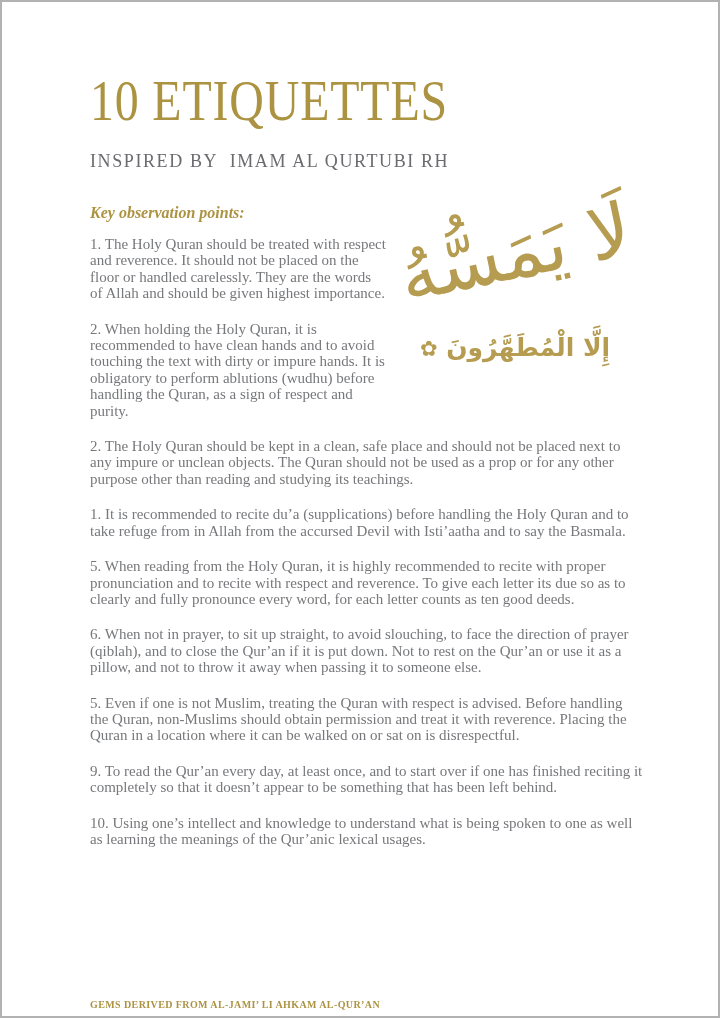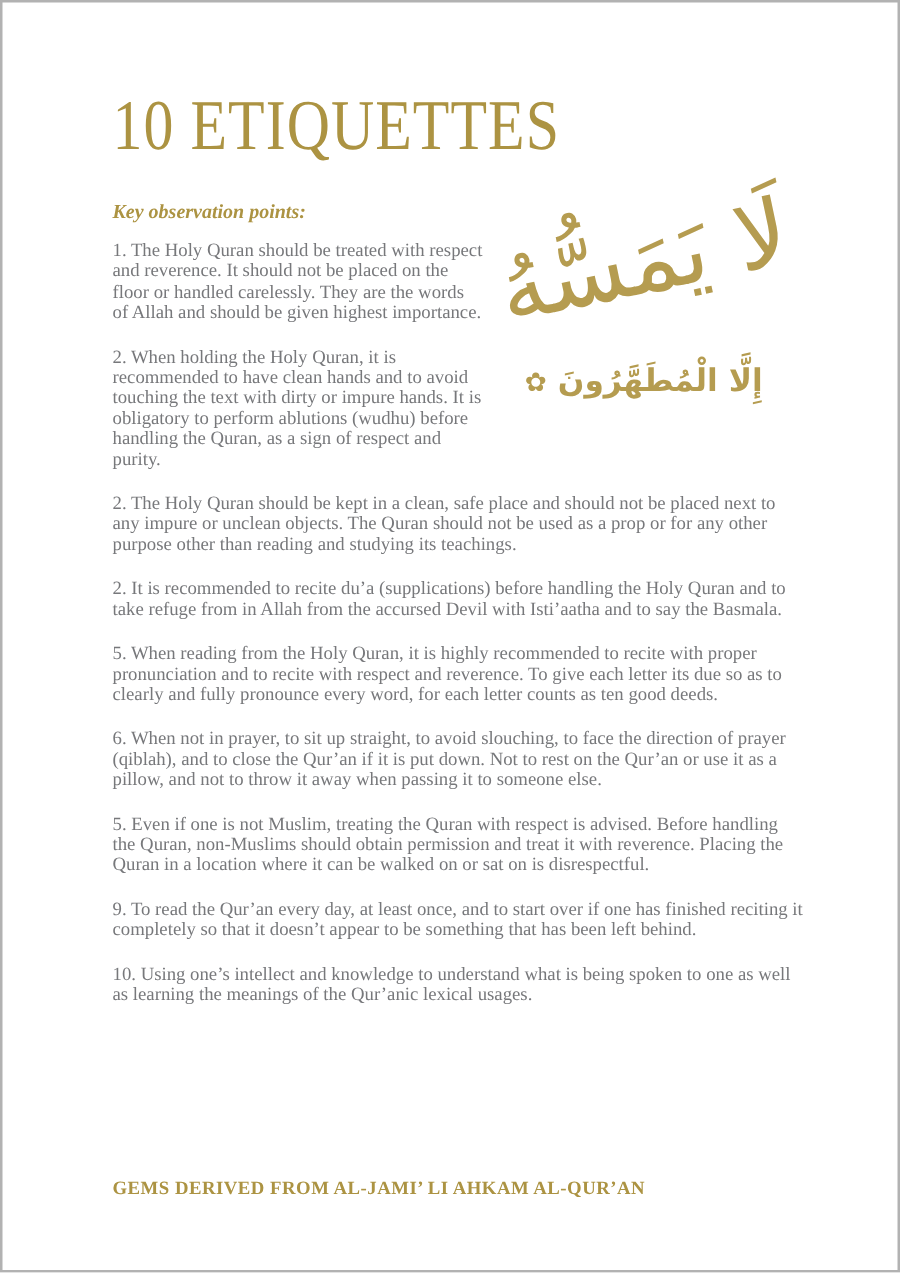--- a/index.html
+++ b/index.html
@@ -74,55 +74,56 @@
     font-size: 25px;
     font-weight: bold;
     margin-top: 40px;
     white-space: nowrap;
   }
   .ornament { font-size: 21px; vertical-align: baseline; }
 
   .footer-credit {
     position: absolute;
     left: 88px;
-    top: 941px;
-    font-size: 15px;
+    top: 997px;
+    font-size: 10px;
     font-weight: bold;
     letter-spacing: 0.4px;
     color: var(--gold, #ac9342);
   }
 </style>
 </head>
 <body>
 
 <div class="page">
   <div class="content">
 
     <h1 class="title">10 ETIQUETTES</h1>
 
+    <h2 class="subtitle">INSPIRED BY  IMAM AL QURTUBI RH</h2>
 
     <div class="columns">
       <div class="left-col">
         <p class="key-heading">Key observation points:</p>
         <p class="point">1. The Holy Quran should be treated with respect and reverence. It should not be placed on the floor or handled carelessly. They are the words of Allah and should be given highest importance.</p>
         <p class="point">2. When holding the Holy Quran, it is recommended to have clean hands and to avoid touching the text with dirty or impure hands. It is obligatory to perform ablutions (wudhu) before handling the Quran, as a sign of respect and purity.</p>
       </div>
       <div class="right-col">
         <div class="calligraphy">
           <div class="calli-main">لَا يَمَسُّهُ</div>
           <div class="calli-sub">
             <span>إِلَّا الْمُطَهَّرُونَ</span>
             <span class="ornament">✿</span>
           </div>
         </div>
       </div>
     </div>
 
     <p class="point">2. The Holy Quran should be kept in a clean, safe place and should not be placed next to any impure or unclean objects. The Quran should not be used as a prop or for any other purpose other than reading and studying its teachings.</p>
-    <p class="point">2. It is recommended to recite du’a (supplications) before handling the Holy Quran and to take refuge from in Allah from the accursed Devil with Isti’aatha and to say the Basmala.</p>
+    <p class="point">1. It is recommended to recite du’a (supplications) before handling the Holy Quran and to take refuge from in Allah from the accursed Devil with Isti’aatha and to say the Basmala.</p>
     <p class="point">5. When reading from the Holy Quran, it is highly recommended to recite with proper pronunciation and to recite with respect and reverence. To give each letter its due so as to clearly and fully pronounce every word, for each letter counts as ten good deeds.</p>
     <p class="point">6. When not in prayer, to sit up straight, to avoid slouching, to face the direction of prayer (qiblah), and to close the Qur’an if it is put down. Not to rest on the Qur’an or use it as a pillow, and not to throw it away when passing it to someone else.</p>
     <p class="point">5. Even if one is not Muslim, treating the Quran with respect is advised. Before handling the Quran, non-Muslims should obtain permission and treat it with reverence. Placing the Quran in a location where it can be walked on or sat on is disrespectful.</p>
     <p class="point">9. To read the Qur’an every day, at least once, and to start over if one has finished reciting it completely so that it doesn’t appear to be something that has been left behind.</p>
     <p class="point">10. Using one’s intellect and knowledge to understand what is being spoken to one as well as learning the meanings of the Qur’anic lexical usages.</p>
 
   </div>
 
   <div class="footer-credit">GEMS DERIVED FROM AL-JAMI’ LI AHKAM AL-QUR’AN</div>
 </div>

